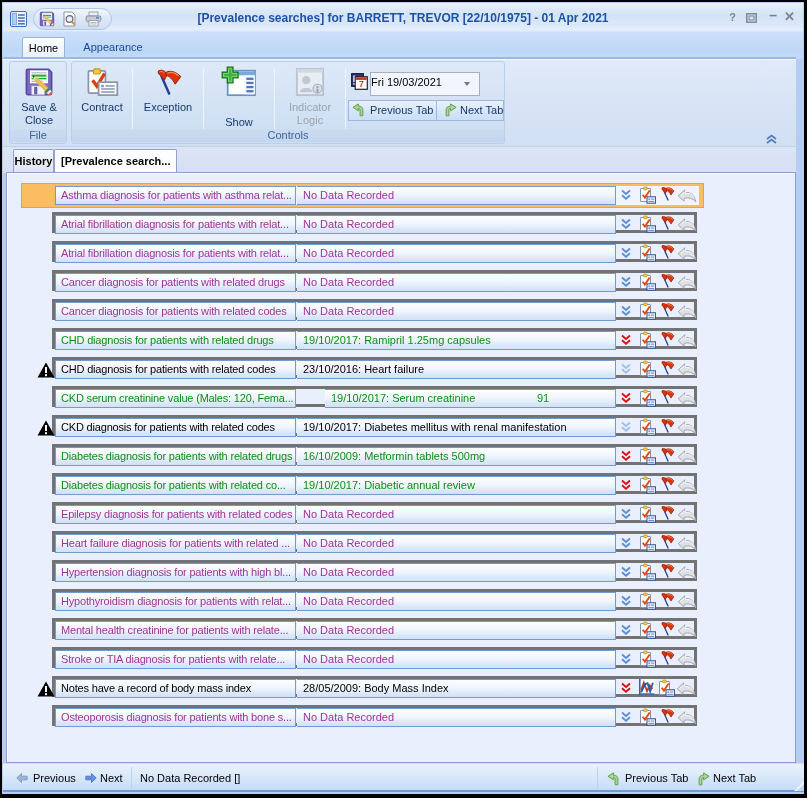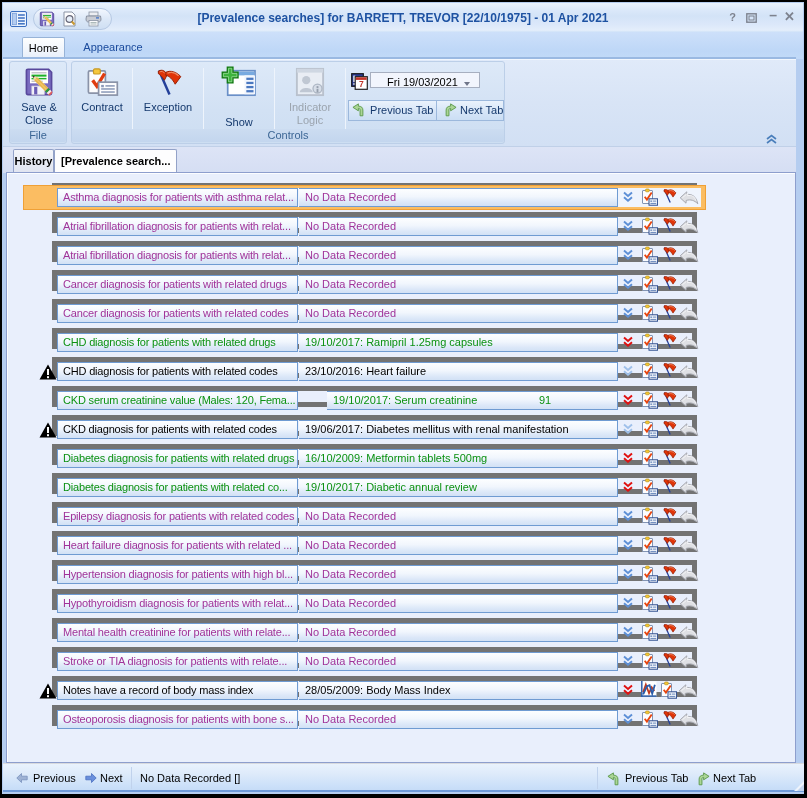--- a/index.html
+++ b/index.html
@@ -23,21 +23,21 @@
 .rsep { position:absolute; top:6px; height:62px; width:1px; background:#bfcfe6; border-right:1px solid #eef4fc;}
 
 #ctabstrip { position:absolute; left:3px; top:147px; width:793px; height:26px; background:linear-gradient(#dde4f6,#d5def3); }
 
 #content { position:absolute; left:6px; top:172px; width:790px; height:591px;
   background:#e9effc; border:1px solid #8d9ecd; box-shadow:inset 1px 1px 0 rgba(255,255,255,.85); }
 #statusbar { position:absolute; left:3px; top:763px; width:801px; height:29px;
   background:linear-gradient(#e9f2fd 0%, #ddeafa 40%, #cde1f9 80%, #c6dcf7 100%);
   border-top:1px solid #d8dade; border-bottom:2px solid #6f9ad8; font-size:11px; color:#000; }
 
-.rowbox { position:absolute; left:45px; width:645px; height:21px; border:5px solid #737373; background:#e9effc; }
+.rowbox { position:absolute; left:45px; width:645px; height:21px; border:3px solid #737373; background:#e9effc; }
 .lbox { position:absolute; left:0px; top:0px; width:241px; height:19px; border:1px solid #6f9bd2;
   background:linear-gradient(#fdfeff, #f1f6fd 45%, #dbe7f8 80%, #d2e1f5); font-size:11px; line-height:17px;
   padding-left:5px; white-space:nowrap; overflow:hidden; letter-spacing:-0.18px; }
 .vbox { position:absolute; top:0px; height:19px; border:1px solid #6f9bd2; border-left:none;
   background:linear-gradient(#fdfeff, #f1f6fd 45%, #dbe7f8 80%, #d2e1f5); font-size:11px; line-height:17px;
   padding-left:6px; white-space:nowrap; overflow:hidden; }
 .purple { color:#a03399; }
 .green { color:#0b9111; }
 .black { color:#000; }
 .icon { position:absolute; top:0px; }
@@ -239,22 +239,22 @@
     <div class="rsep" style="left:273px;"></div>
 
     <svg class="abs" style="left:279px;top:10px" width="17" height="18" viewBox="0 0 17 18">
       <rect x="0.7" y="1.7" width="11.6" height="12.6" fill="#2a3c96" stroke="#15171c" stroke-width="1.2"></rect>
       <rect x="2.3" y="3.6" width="2" height="6.5" fill="#f4f6fa"></rect>
       <rect x="2.3" y="11.2" width="5.5" height="1.6" fill="#f4f6fa"></rect>
       <rect x="4.2" y="4.7" width="12.1" height="12.6" fill="#fff" stroke="#222" stroke-width="1.2"></rect>
       <rect x="4.8" y="5.3" width="10.9" height="2.6" fill="#c23428"></rect>
       <text x="10.3" y="15.2" font-size="8.5" font-weight="bold" fill="#c23428" text-anchor="middle" font-family="Liberation Sans, sans-serif">7</text>
     </svg>
-    <div class="abs" style="left:298px;top:10px;width:110px;height:16px;background:#f2f5fd;border:1px solid #a7afc0;
-       font-size:11px;line-height:18px;color:#000;padding-left:16px;">Fri 19/03/2021
+    <div class="abs" style="left:298px;top:10px;width:110px;height:24px;background:#f2f5fd;border:1px solid #a7afc0;
+       font-size:11px;line-height:18px;color:#000;padding-left:0;">Fri 19/03/2021
        <svg class="abs" style="right:9px;top:9px" width="6" height="4" viewBox="0 0 6 4">
           <path d="M0 0 H6 L3 4 Z" fill="#70768a"></path>
         </svg>
     </div>
     <div class="abs" style="left:276px;top:38px;width:156px;height:21px;border:1px solid #9cb8dc;
         background:linear-gradient(#eaf2fc,#d6e5f7 55%,#cbdef4);"></div>
     <div class="abs" style="left:280px;top:40px;font-size:11px;color:#15396d;">
       <svg style="vertical-align:-3px" width="15" height="15" viewBox="0 0 16 16">
           <use href="#gprev"></use>
         </svg> Previous Tab</div>
@@ -412,21 +412,21 @@
       </svg>
 <svg class="icon" style="left:622px;top:2px" width="20" height="16" viewBox="0 0 20 16">
         <use href="#garrow"></use>
       </svg>
 </div>
 <div class="rowbox" style="top:242px;">
 <svg class="warn" width="18" height="16" viewBox="0 0 18 16">
         <use href="#warn"></use>
       </svg>
 <div class="lbox black">CKD diagnosis for patients with related codes</div>
-<div class="vbox black" style="left:242px;width:319px;">19/06/2017: Diabetes mellitus with renal manifestation</div>
+<div class="vbox black" style="left:242px;width:319px;">19/10/2017: Diabetes mellitus with renal manifestation</div>
 <svg class="icon" style="left:565px;top:3px" width="12" height="12" viewBox="0 0 12 12" stroke="#9fc0ea">
         <use href="#chev"></use>
       </svg>
 <svg class="icon" style="left:583px" width="18" height="18" viewBox="0 0 18 18">
         <use href="#clip"></use>
       </svg>
 <svg class="icon" style="left:604px" width="16" height="16" viewBox="0 0 16 16">
         <use href="#flag"></use>
       </svg>
 <svg class="icon" style="left:622px;top:2px" width="20" height="16" viewBox="0 0 20 16">

